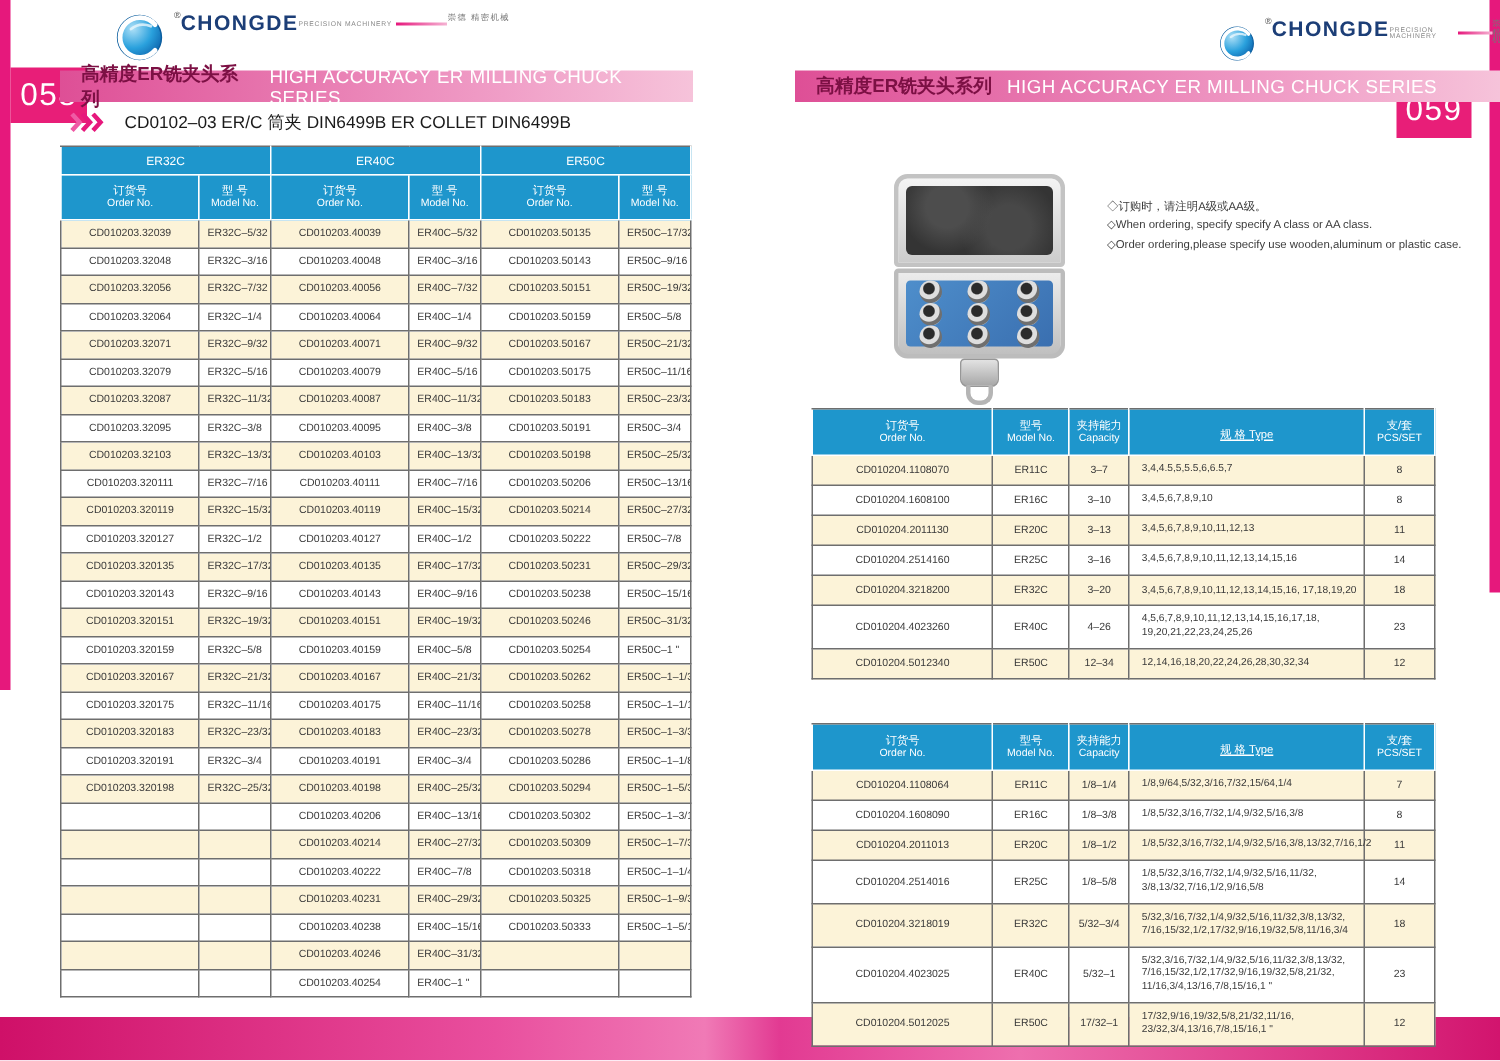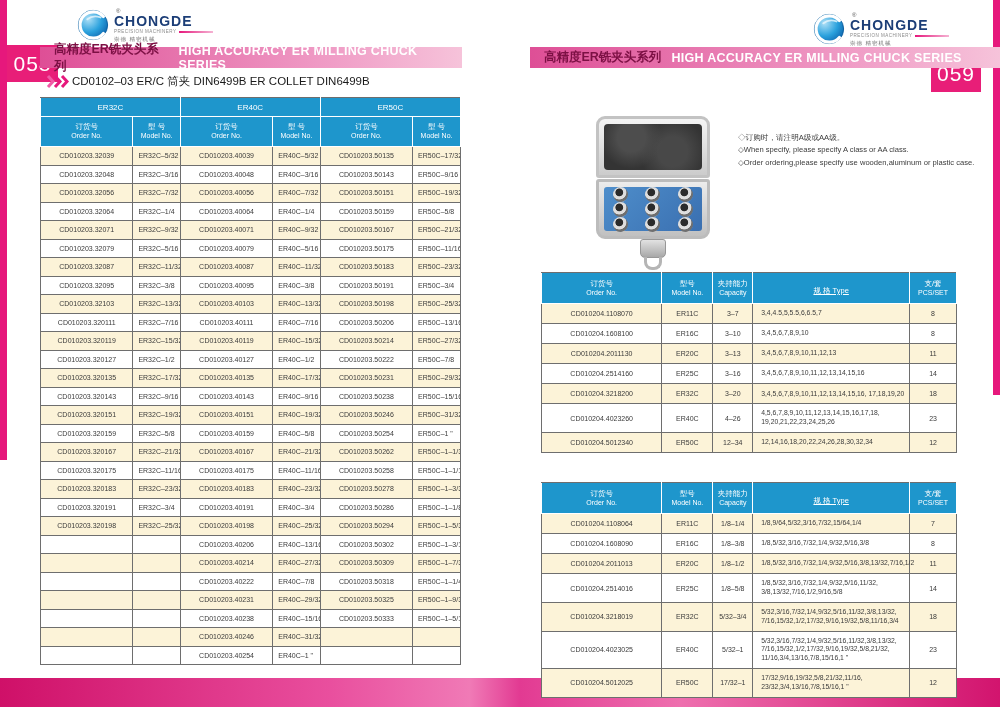--- a/index.html
+++ b/index.html
@@ -15,37 +15,37 @@
 
   
   .pageno{position:absolute;background:#e81e78;color:#fff;font-size:21px;letter-spacing:1px;
           display:flex;align-items:center;justify-content:center;margin-top:37px;}
   .pageno.l{left:7px;top:8px;width:51px;height:37px;}
   .pageno.r{left:931px;top:18px;width:50px;height:37px;}
 
   
   .logo{position:absolute;display:flex;align-items:flex-start;gap:4px;}
   .logo.lft{left:76px;top:8px;} .logo.rgt{left:812px;top:12px;}
-  .logo-text{display:flex;flex-direction:column;line-height:1;}
+  .logo-text{display:flex;line-height:1;}
   .logo-reg{font-size:6px;color:#555;margin-left:2px;}
   .logo-name{font-size:14px;font-weight:bold;color:#1c3e77;letter-spacing:1px;}
   .logo-sub{font-size:4.5px;color:#8a8a8a;letter-spacing:.5px;margin-top:2px;display:flex;align-items:center;gap:3px;}
   .logo-dash{display:inline-block;width:34px;height:2px;background:linear-gradient(90deg,#e6187c,#f5b3d3);}
   .logo-cn{font-size:5.5px;color:#777;margin-top:2px;letter-spacing:1px;}
 
   
   .banner{position:absolute;top:47px;height:21px;display:flex;align-items:center;gap:10px;
           background:linear-gradient(90deg,#de4f96,#f09ec7 70%,#f6c3da);padding-left:14px;box-sizing:border-box;}
   .banner.lft{left:40px;width:422px;}
   .banner.rgt{left:530px;width:470px;}
   .banner-cn{font-size:12.5px;font-weight:bold;color:#7c1044;}
-  .banner-en{font-size:12.5px;font-weight:bold;color:#ffffff;letter-spacing:.3px;}
-
-  
-  .sec-title{position:absolute;top:74px;display:flex;align-items:center;gap:2px;}
+  .banner-en{font-size:12.5px;font-weight:normal;color:#ffffff;letter-spacing:.3px;}
+
+  
+  .sec-title{position:absolute;top:74px;display:flex;align-items:center;gap:13px;}
   .sec-title.lft{left:46px;} .sec-title.rgt{left:536px;}
   .sec-title .txt{font-size:11.5px;color:#1a1a1a;}
 
   
   table{border-collapse:collapse;table-layout:fixed;}
   table,td{border:1px solid #6e6e6e;}
   th{background:#1e96cc;color:#fff;font-weight:normal;border:1px solid #fff;outline:0;}
   thead tr:first-child th{border-top-color:#6e6e6e;}
   th .cn{display:block;font-size:7.5px;line-height:1.35;}
   th .en{display:block;font-size:7px;line-height:1.25;}
@@ -445,21 +445,21 @@
           <div class="collet"></div>
           <div class="collet"></div>
       </div>
     </div>
     <div class="latch"></div>
     <div class="latch-ring"></div>
   </div>
 
   <div class="notes">
     <div>◇订购时，请注明A级或AA级。</div>
-    <div>◇When specify, please specify A class or AA class.</div>
+    <div>◇When ordering, specify specify A class or AA class.</div>
     <div>◇Order ordering,please specify  use  wooden,aluminum or plastic case.</div>
   </div>
 
   <table class="tbl-r tbl-r1">
     <colgroup>
         <col style="width:29%">
         <col style="width:12.3%">
         <col style="width:9.6%">
         <col style="width:37.8%">
         <col style="width:11.3%">

